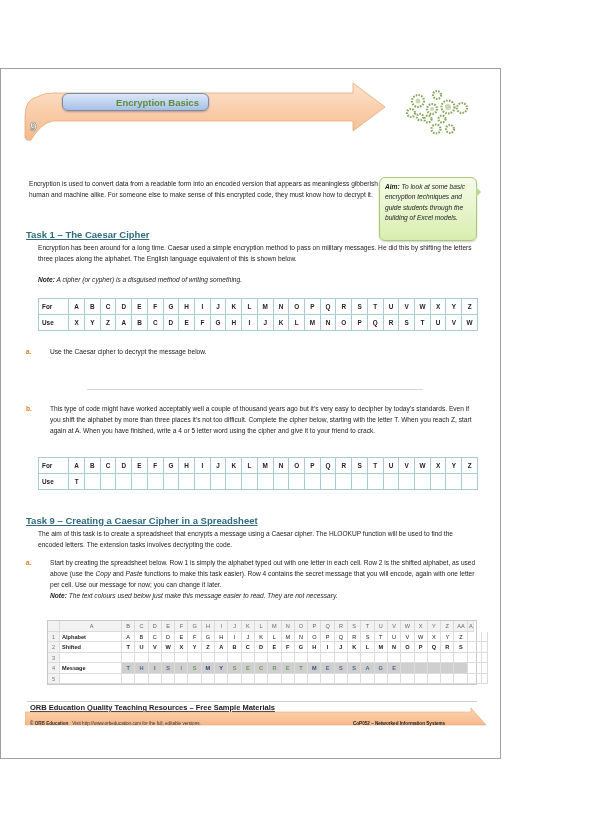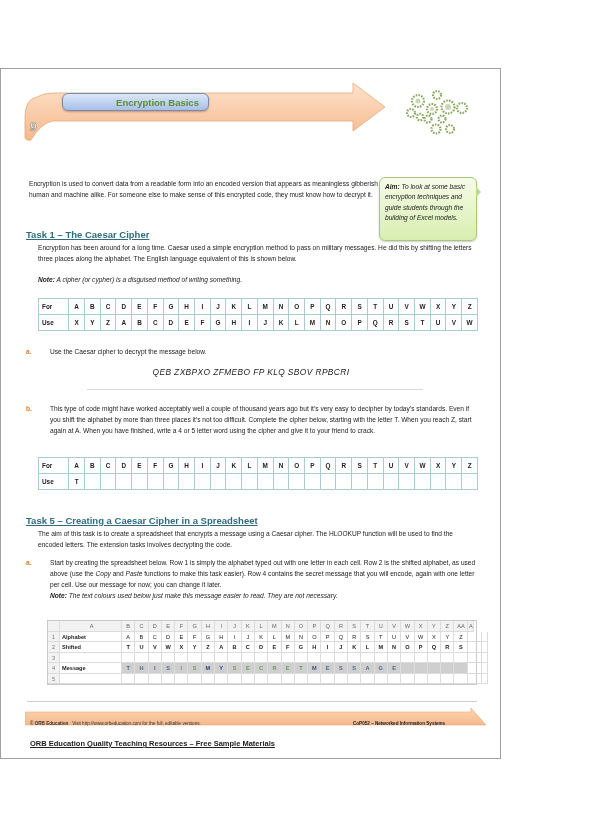--- a/index.html
+++ b/index.html
@@ -93,21 +93,21 @@
   .srow > div.rn { flex: 0 0 12px; color: #777; background: #f2f2f2; }
   .srow > div.ca { flex: 0 0 62px; text-align: left; padding-left: 2px; font-weight: bold; }
   .srow.hdr > div { background: #f2f2f2; color: #666; }
   .srow.hdr > div.ca { text-align: center; font-weight: normal; }
   .srow.bold > div:not(.rn):not(.ca) { font-weight: bold; }
   .srow.msg > div.mc { background: #cfcfcf; font-weight: bold; }
 
   
   .foot-rule { left: 26px; top: 632px; width: 450px; height: 1px; background: #cfcfcf; }
   .foot-title {
-    left: 29px; top: 634px; font-size: 7.5px; font-weight: bold; text-decoration: underline; color: #222; margin-top: 36px;
+    left: 29px; top: 634px; font-size: 7.5px; font-weight: bold; text-decoration: underline; color: #222;
   }
   .foot-bar { position: absolute; left: 24px; top: 639px; }
   .foot-l { left: 29px; top: 652px; font-size: 4.6px; color: #333; }
   .foot-l b { font-weight: bold; }
   .foot-r { left: 352px; top: 652px; font-size: 4.6px; font-weight: bold; color: #222; }
 </style>
 </head>
 <body>
 
 <div class="page">
@@ -209,21 +209,20 @@
           <td>S</td>
           <td>T</td>
           <td>U</td>
           <td>V</td>
           <td>W</td>
     </tr>
   </tbody>
     </table>
 
   <div class="abs p qa hang"><span class="mk">a.</span><span>Use the Caesar cipher to decrypt the message below.</span></div>
-  <div class="abs code">QEB ZXBPXO ZFMEBO FP KLQ SBOV RPBCRI</div>
   <div class="abs rule"></div>
   <div class="abs p qb hang"><span class="mk">b.</span><span>This type of code might have worked acceptably well a couple of thousand years ago but it’s very easy to decipher by today’s standards.  Even if you shift the alphabet by more than three places it’s not too difficult.  Complete the cipher below, starting with the letter T.  When you reach Z, start again at A.  When you have finished, write a 4 or 5 letter word using the cipher and give it to your friend to crack.</span></div>
 
   <table class="cipher t2">
     <tbody>
         <tr>
       <td class="lbl">For</td>
       <td>A</td>
           <td>B</td>
           <td>C</td>
@@ -276,21 +275,21 @@
           <td></td>
           <td></td>
           <td></td>
           <td></td>
           <td></td>
           <td></td>
     </tr>
   </tbody>
     </table>
 
-  <div class="abs h2 task2">Task 5 – Creating a Caesar Cipher in a Spreadsheet</div>
+  <div class="abs h2 task2">Task 9 – Creating a Caesar Cipher in a Spreadsheet</div>
   <div class="abs p t2p">The aim of this task is to create a spreadsheet that encrypts a message using a Caesar cipher.  The HLOOKUP function will be used to find the encoded letters.  The extension tasks involves decrypting the code.</div>
   <div class="abs p qa2 hang"><span class="mk">a.</span><span>Start by creating the spreadsheet below.  Row 1 is simply the alphabet typed out with one letter in each cell.  Row 2 is the shifted alphabet, as used above (use the </span><i>Copy</i><span> and </span><i>Paste</i><span> functions to make this task easier).  Row 4 contains the secret message that you will encode, again with one letter per cell.  Use our message for now; you can change it later.</span><br><span class="note2"><b>Note:</b><span> The text colours used below just make this message easier to read.  They are not necessary.</span></span></div>
 
   <div class="sheet" id="sheet">
       <div class="srow hdr">
         <div class="rn"></div>
         <div class="ca">A</div>
         <div>B</div>
         <div>C</div>
         <div>D</div>

